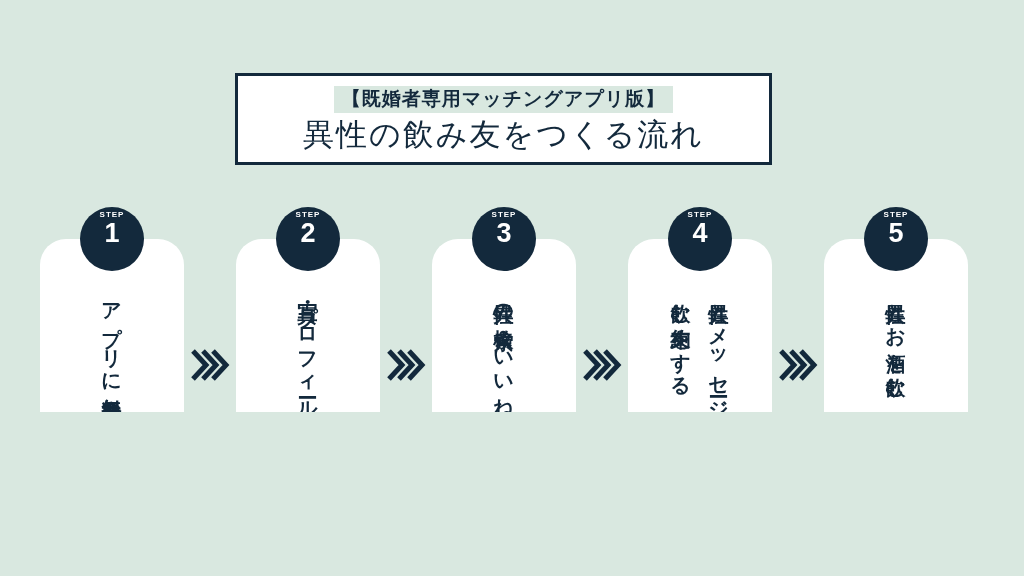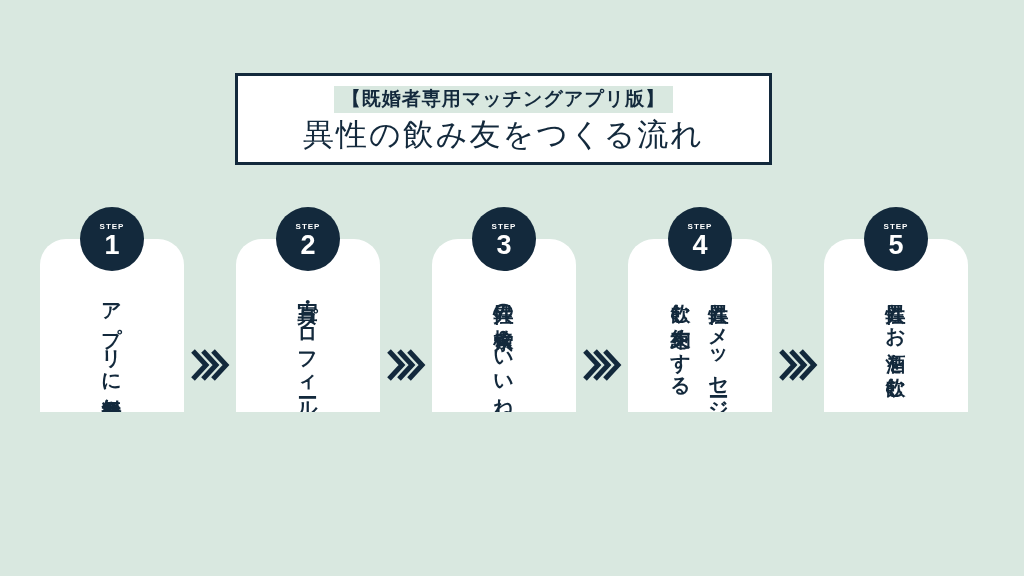--- a/index.html
+++ b/index.html
@@ -66,21 +66,21 @@
   .step-circle {
     position: absolute;
     top: -32px; left: 50%;
     transform: translateX(-50%);
     width: 64px; height: 64px;
     border-radius: 50%;
     background: var(--navy);
     display: flex;
     flex-direction: column;
     align-items: center;
-    justify-content: center;
+    justify-content: flex-start;
   }
   .step-label {
     color: #ffffff;
     font-size: 8px;
     font-weight: 700;
     letter-spacing: 1px;
     line-height: 1;
     margin-top: 4px;
   }
   .step-num {

